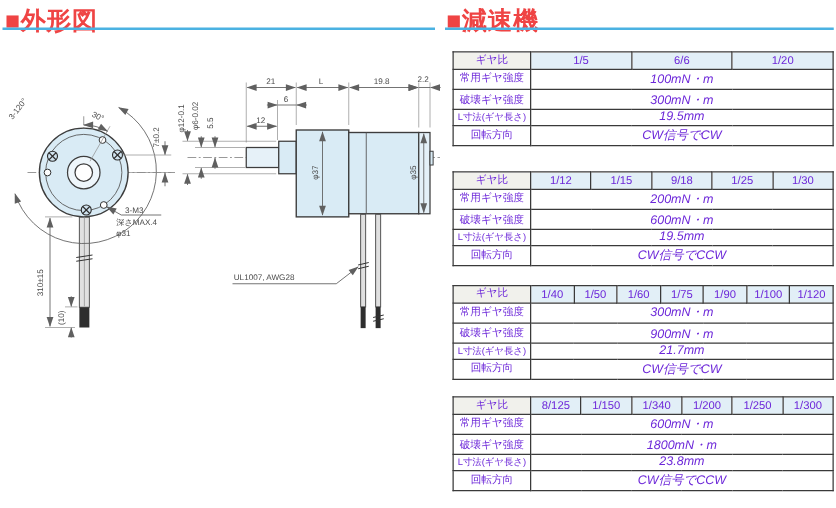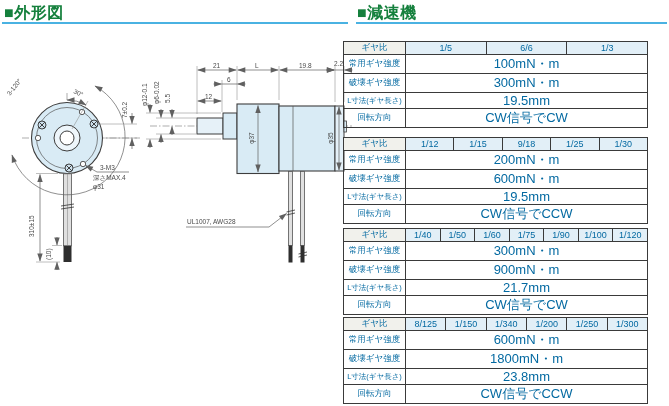--- a/index.html
+++ b/index.html
@@ -1,34 +1,34 @@
 <!DOCTYPE html>
 <html><head>
 <meta charset="utf-8">
 <style>
   html,body{margin:0;padding:0;background:#fff;}
   #page{position:relative;width:669px;height:406px;background:#fff;overflow:hidden;
         font-family:"Liberation Sans",sans-serif;}
-  .sec-title{position:absolute;top:3px;font-size:16px;font-weight:bold;color:#15803d;letter-spacing:.5px;}
+  .sec-title{position:absolute;top:3px;font-size:20px;font-weight:bold;color:#ef4444;letter-spacing:.5px;}
   #title-left{left:4px;}
   #title-right{left:357px;text-align:center;}
   .rule{position:absolute;top:22px;height:2px;background:#4ab2e2;}
   #rule-left{left:2px;width:346px;}
   #rule-right{left:356px;width:311px;}
 
   
-  .spec-table{position:absolute;left:343px;width:305px;height:76px;border-collapse:collapse;
-              table-layout:fixed;border:1.5px solid #333;color:#0369a1;}
+  .spec-table{position:absolute;left:362px;width:305px;height:76px;border-collapse:collapse;
+              table-layout:fixed;border:1.5px solid #333;color:#6d28d9;}
   .spec-table td{border:1px solid #3a3a3a;text-align:center;vertical-align:middle;padding:0;
                  overflow:hidden;white-space:nowrap;}
   .spec-table td.lbl{font-size:8.5px;}
   .spec-table td.lbl.small{font-size:7.5px;margin-left:24px;}
   .spec-table td.hdr{background:#f1f1ec;}
   .spec-table td.ratio{background:#e2eff7;font-size:9px;}
-  .spec-table td.val{font-size:13px;background:#fff;}
+  .spec-table td.val{font-size:10px;background:#fff;font-style:italic;}
 
   
   #drawing{position:absolute;left:0;top:28px;}
   .thin{stroke:#555;stroke-width:0.7;fill:none}
   .dim{stroke:#606060;stroke-width:0.7;fill:none}
   .ext{stroke:#8a8a8a;stroke-width:0.55;fill:none}
   .cl{stroke:#777;stroke-width:0.6;stroke-dasharray:7 2 1.5 2;fill:none}
   .dt{fill:#4a4a4a;font-family:"Liberation Sans",sans-serif;font-size:6.5px;}
 </style>
 </head>
@@ -197,21 +197,21 @@
           <col style="width: 62px;">
           <col>
           <col>
           <col>
         </colgroup>
         <tbody>
           <tr>
             <td class="lbl hdr">ギヤ比</td>
             <td class="ratio">1/5</td>
             <td class="ratio">6/6</td>
-            <td class="ratio">1/3</td>
+            <td class="ratio">1/20</td>
           </tr>
           <tr>
             <td class="lbl">常用ギヤ強度</td>
             <td colspan="3" class="val">100mN・m</td>
           </tr>
           <tr>
             <td class="lbl">破壊ギヤ強度</td>
             <td colspan="3" class="val">300mN・m</td>
           </tr>
           <tr>

